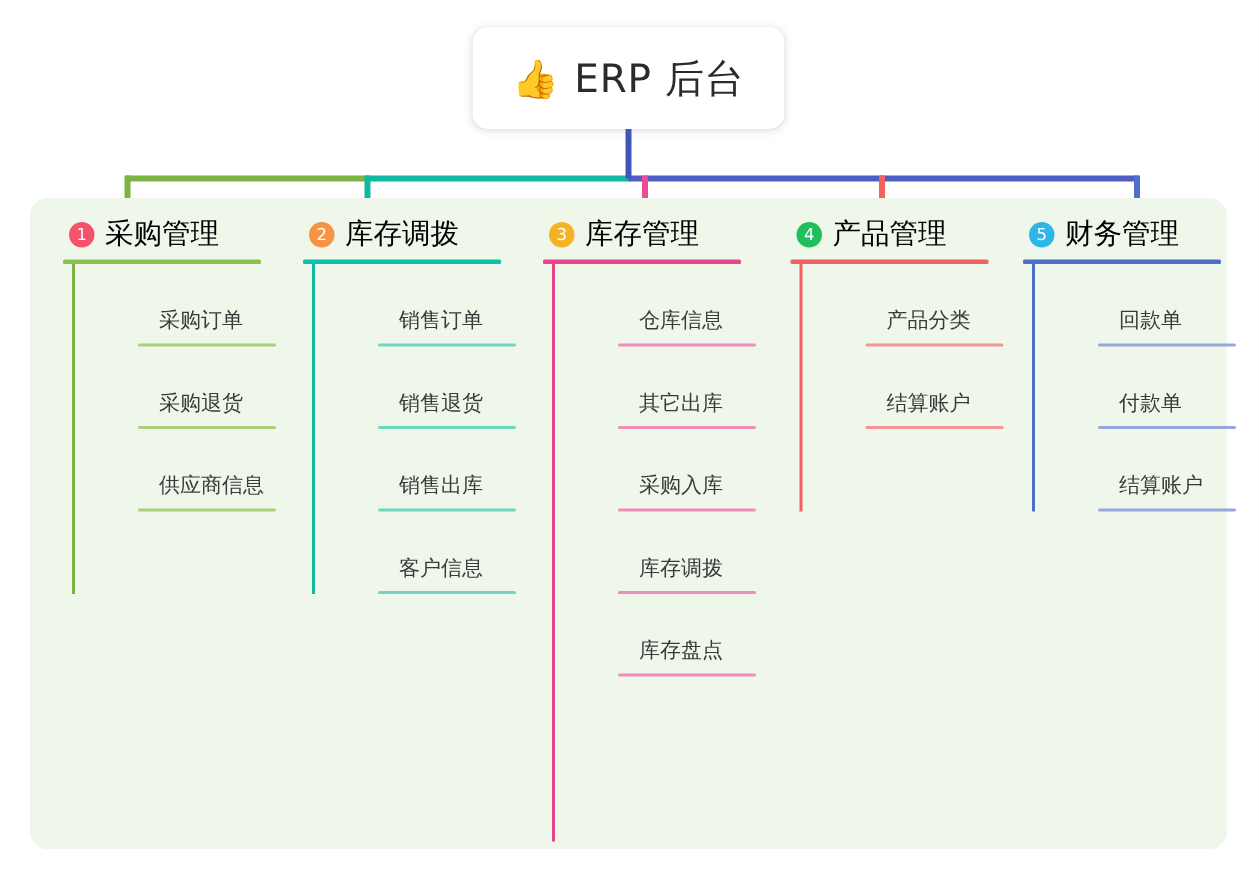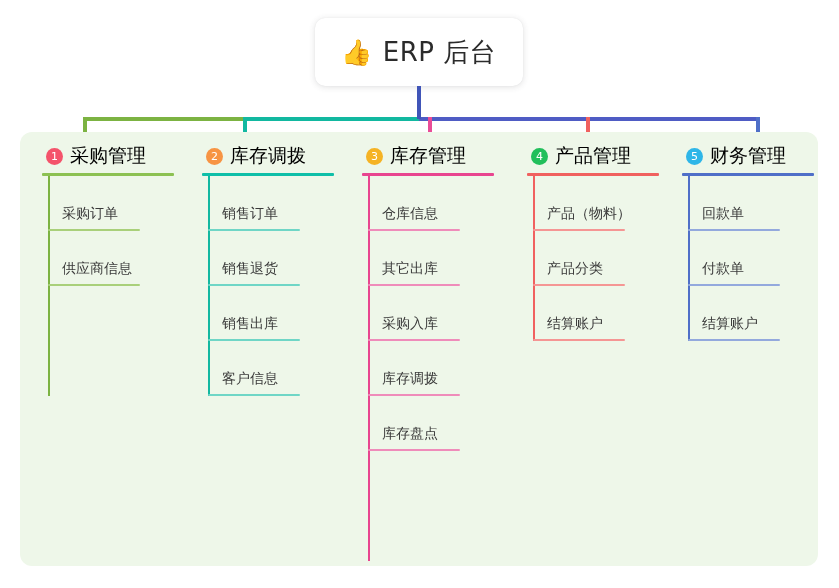--- a/index.html
+++ b/index.html
@@ -104,20 +104,21 @@
   .spine {
     position: absolute;
     left: 0;
     top: 0;
     width: 2px;
   }
   .leaf {
     position: relative;
     height: 55px;
     box-sizing: border-box;
+    margin-left: 44px;
   }
   .leaf-text {
     position: absolute;
     left: 14px;
     bottom: 8px;
     font-size: 14px;
     color: #3a3a3a;
     white-space: nowrap;
   }
   .leaf-rule {
@@ -160,20 +161,24 @@
           <span class="col-title">采购管理</span>
         </div>
         <div class="col-rule" style="background: rgb(140, 193, 82);"></div>
         <div class="col-body">
           <div class="spine" style="background: rgb(124, 179, 66); height: 220px;"></div>
           <div class="leaf">
             <span class="leaf-text">采购订单</span>
             <div class="leaf-rule" style="background: rgb(169, 208, 122);"></div>
           </div>
           <div class="leaf">
+            <span class="leaf-text">采购退货</span>
+            <div class="leaf-rule" style="background: rgb(169, 208, 122);"></div>
+          </div>
+          <div class="leaf">
             <span class="leaf-text">供应商信息</span>
             <div class="leaf-rule" style="background: rgb(169, 208, 122);"></div>
           </div>
         </div>
       </div>
       <div class="col" style="left: 192px;">
         <div class="col-head">
           <span class="badge" style="background: rgb(247, 148, 67);">2</span>
           <span class="col-title">库存调拨</span>
         </div>
@@ -230,24 +235,20 @@
       </div>
       <div class="col" style="left: 517px;">
         <div class="col-head">
           <span class="badge" style="background: rgb(33, 191, 91);">4</span>
           <span class="col-title">产品管理</span>
         </div>
         <div class="col-rule" style="background: rgb(240, 97, 95);"></div>
         <div class="col-body">
           <div class="spine" style="background: rgb(240, 97, 95); height: 165px;"></div>
           <div class="leaf">
-            <span class="leaf-text">产品（物料）</span>
-            <div class="leaf-rule" style="background: rgb(245, 150, 148);"></div>
-          </div>
-          <div class="leaf">
             <span class="leaf-text">产品分类</span>
             <div class="leaf-rule" style="background: rgb(245, 150, 148);"></div>
           </div>
           <div class="leaf">
             <span class="leaf-text">结算账户</span>
             <div class="leaf-rule" style="background: rgb(245, 150, 148);"></div>
           </div>
         </div>
       </div>
       <div class="col" style="left: 672px;">

